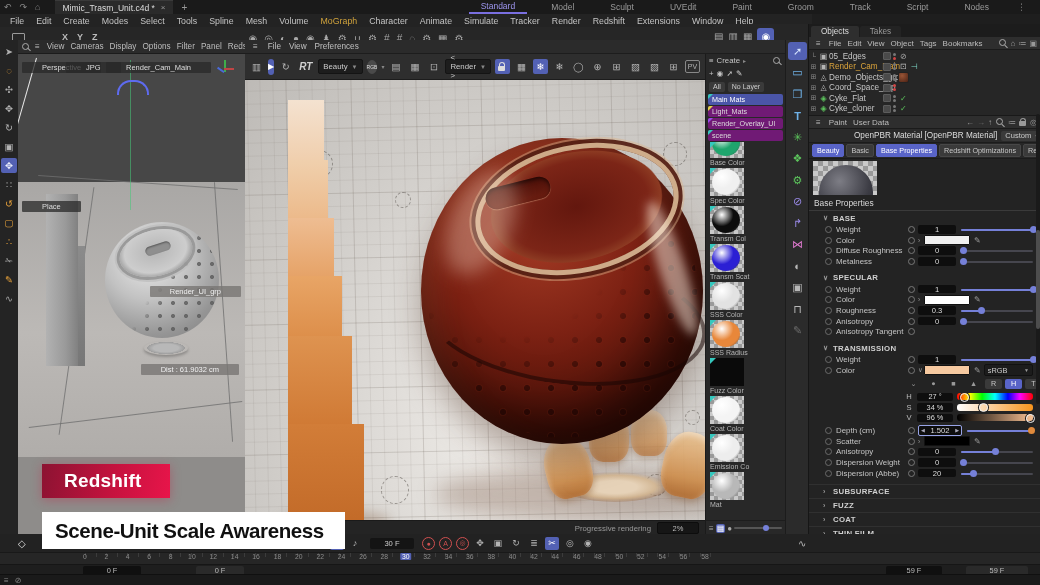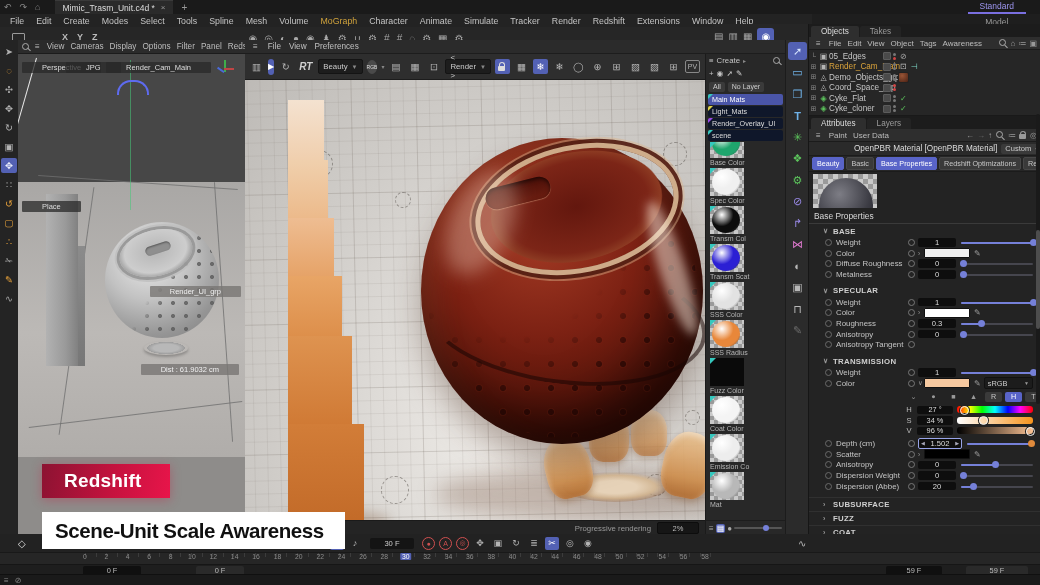--- a/index.html
+++ b/index.html
@@ -6,21 +6,21 @@
   #app{position:relative;width:1040px;height:585px;background:#1e1e1e;overflow:hidden;
        font-family:"Liberation Sans",sans-serif;color:#c8c8c8;font-size:9px;
        -webkit-font-smoothing:antialiased;}
   .nosel{user-select:none}
   
   #titlebar{position:absolute;left:0;top:0;width:1040px;height:14px;background:#1a1a1a;display:flex;align-items:center;}
   .tb-ico{color:#8a8a8a;font-size:9px;margin:0 4px;}
   .doc-tab{display:flex;align-items:center;gap:6px;background:#2a2a2a;height:14px;padding:0 8px;margin-left:10px;font-size:8.5px;color:#ddd;border-top:1px solid #3a3a3a;}
   .doc-tab .x{color:#999;font-size:8px;}
   .tb-plus{color:#999;margin-left:8px;font-size:10px;}
-  #wsTabs{position:absolute;right:14px;top:0;height:14px;display:flex;align-items:center;gap:2px;flex-direction:column;}
+  #wsTabs{position:absolute;right:14px;top:0;height:14px;display:flex;align-items:center;gap:12px;}
   .ws-tab{padding:1px 12px;font-size:8.5px;color:#9a9a9a;}
   .ws-tab.active{color:#9d95ee;border-bottom:2px solid #7a6fe0;}
   .ws-dots{color:#888;margin-left:4px;}
   #menubar{position:absolute;left:0;top:14px;width:808px;height:13px;background:#232323;display:flex;align-items:center;padding-left:4px;}
   .menu-item{padding:0 6px;font-size:8.8px;color:#c4c4c4;}
   .menu-item.gold{color:#cfa23c;}
   #toolbar{position:absolute;left:0;top:27px;width:714px;height:22px;background:#262626;display:flex;align-items:center;border-bottom:1px solid #191919;}
   .axes-box{display:flex;align-items:center;gap:7px;margin-left:36px;}
   .axis-letter{font-size:9px;font-weight:bold;color:#bbb;border-bottom:2px solid;padding:0 1px;}
   .tool-cube{width:11px;height:9px;border:1px solid #9a9a9a;border-radius:1px;margin-left:12px;}
@@ -103,21 +103,21 @@
   .foot{position:absolute;border-radius:45% 45% 35% 35%;background:linear-gradient(#e9c291,#cf8f4e 70%,#b06a2e);opacity:.92;box-shadow:inset 0 3px 6px rgba(255,255,255,.45),0 3px 6px rgba(130,80,40,.4);}
   .floor-disc{position:absolute;left:318px;top:392px;width:104px;height:30px;border-radius:50%;background:radial-gradient(ellipse,#e6d2b8 30%,#d3b896 55%,rgba(0,0,0,0) 70%);box-shadow:inset 0 -2px 4px rgba(150,100,60,.4);}
   .ball-shadow{position:absolute;left:190px;top:388px;width:300px;height:52px;border-radius:50%;background:rgba(100,60,40,.28);filter:blur(10px);}
   .rv-status{height:14px;background:#242424;display:flex;align-items:center;justify-content:flex-end;gap:6px;padding-right:6px;border-top:1px solid #1a1a1a;}
   .rv-status .txt{font-size:7.8px;color:#9a9a9a;}
   .rv-status .pfield{width:40px;height:10px;background:#161616;border:1px solid #0d0d0d;border-radius:2px;color:#bbb;font-size:7.5px;display:flex;align-items:center;justify-content:center;}
   
   #matpanel{width:80px;background:#282828;border-left:1px solid #1b1b1b;display:flex;flex-direction:column;}
   .mp-row{height:13px;display:flex;align-items:center;gap:3px;padding:0 3px;font-size:7.8px;color:#c4c4c4;}
   .mp-btn{height:10px;border-radius:2px;background:#3a3a3a;padding:0 4px;font-size:7px;color:#ccc;display:flex;align-items:center;}
-  .chip{position:relative;height:11px;margin:1px 2px;border-radius:2px;background:#0f172a;color:#ddd;font-size:7.2px;display:flex;align-items:center;padding:0 4px;overflow:hidden;white-space:nowrap;}
+  .chip{position:relative;height:11px;margin:1px 2px;border-radius:2px;background:#701a75;color:#ddd;font-size:7.2px;display:flex;align-items:center;padding:0 4px;overflow:hidden;white-space:nowrap;}
   .chip.active{background:#4a55a8;color:#fff;}
   .chip .tag{position:absolute;left:0;top:0;width:0;height:0;border-left:5px solid;border-bottom:5px solid transparent;}
   #swatchList{flex:1;overflow:hidden;padding-left:4px;}
   .swatch{width:40px;margin-bottom:2px;}
   .thumb{position:relative;width:34px;height:28px;background-color:#c9c9c9;
      background-image:linear-gradient(45deg,#9a9a9a 25%,transparent 25%,transparent 75%,#9a9a9a 75%),linear-gradient(45deg,#9a9a9a 25%,transparent 25%,transparent 75%,#9a9a9a 75%);
      background-size:8px 8px;background-position:0 0,4px 4px;}
   .thumb .ball-mini{position:absolute;left:2px;top:1px;width:28px;height:26px;border-radius:50%;}
   .thumb .flat{position:absolute;inset:0;}
   .thumb .corner{position:absolute;left:0;top:0;width:0;height:0;border-left:6px solid #35c8be;border-bottom:6px solid transparent;}
@@ -598,21 +598,21 @@
         <span class="pane-tab">Takes</span>
       </div>
     <div class="pane-menu">
       <span class="mi">≡</span>
       <span id="omMenu" style="display:flex">
           <span class="mi">File</span>
           <span class="mi">Edit</span>
           <span class="mi">View</span>
           <span class="mi">Object</span>
           <span class="mi">Tags</span>
-          <span class="mi">Awareness</span>
+          <span class="mi">Bookmarks</span>
         </span>
       <span class="right">
         <span class="i-mag"></span>
         <span>⌂</span>
         <span>≔</span>
         <span>▣</span>
       </span>
     </div>
     <div id="omTree">
         <div class="om-row">
@@ -686,24 +686,20 @@
           <span class="om-name">Cyke_cloner</span>
           <span class="om-cluster">
             <span class="om-sq"></span>
             <span class="om-dots">
               <i></i>
               <i></i>
             </span>
             <span class="om-extra" style="color: rgb(92, 196, 92);">✓</span>
           </span>
         </div>
-      </div>
-    <div class="pane-tabs" id="amTabs">
-        <span class="pane-tab on">Attributes</span>
-        <span class="pane-tab">Layers</span>
       </div>
     <div class="pane-menu">
       <span class="mi">≡</span>
       <span id="amMenu" style="display:flex">
           <span class="mi">Paint</span>
           <span class="mi">User Data</span>
         </span>
       <span class="right">
         <span>←</span>
         <span style="color:#666">→</span>

